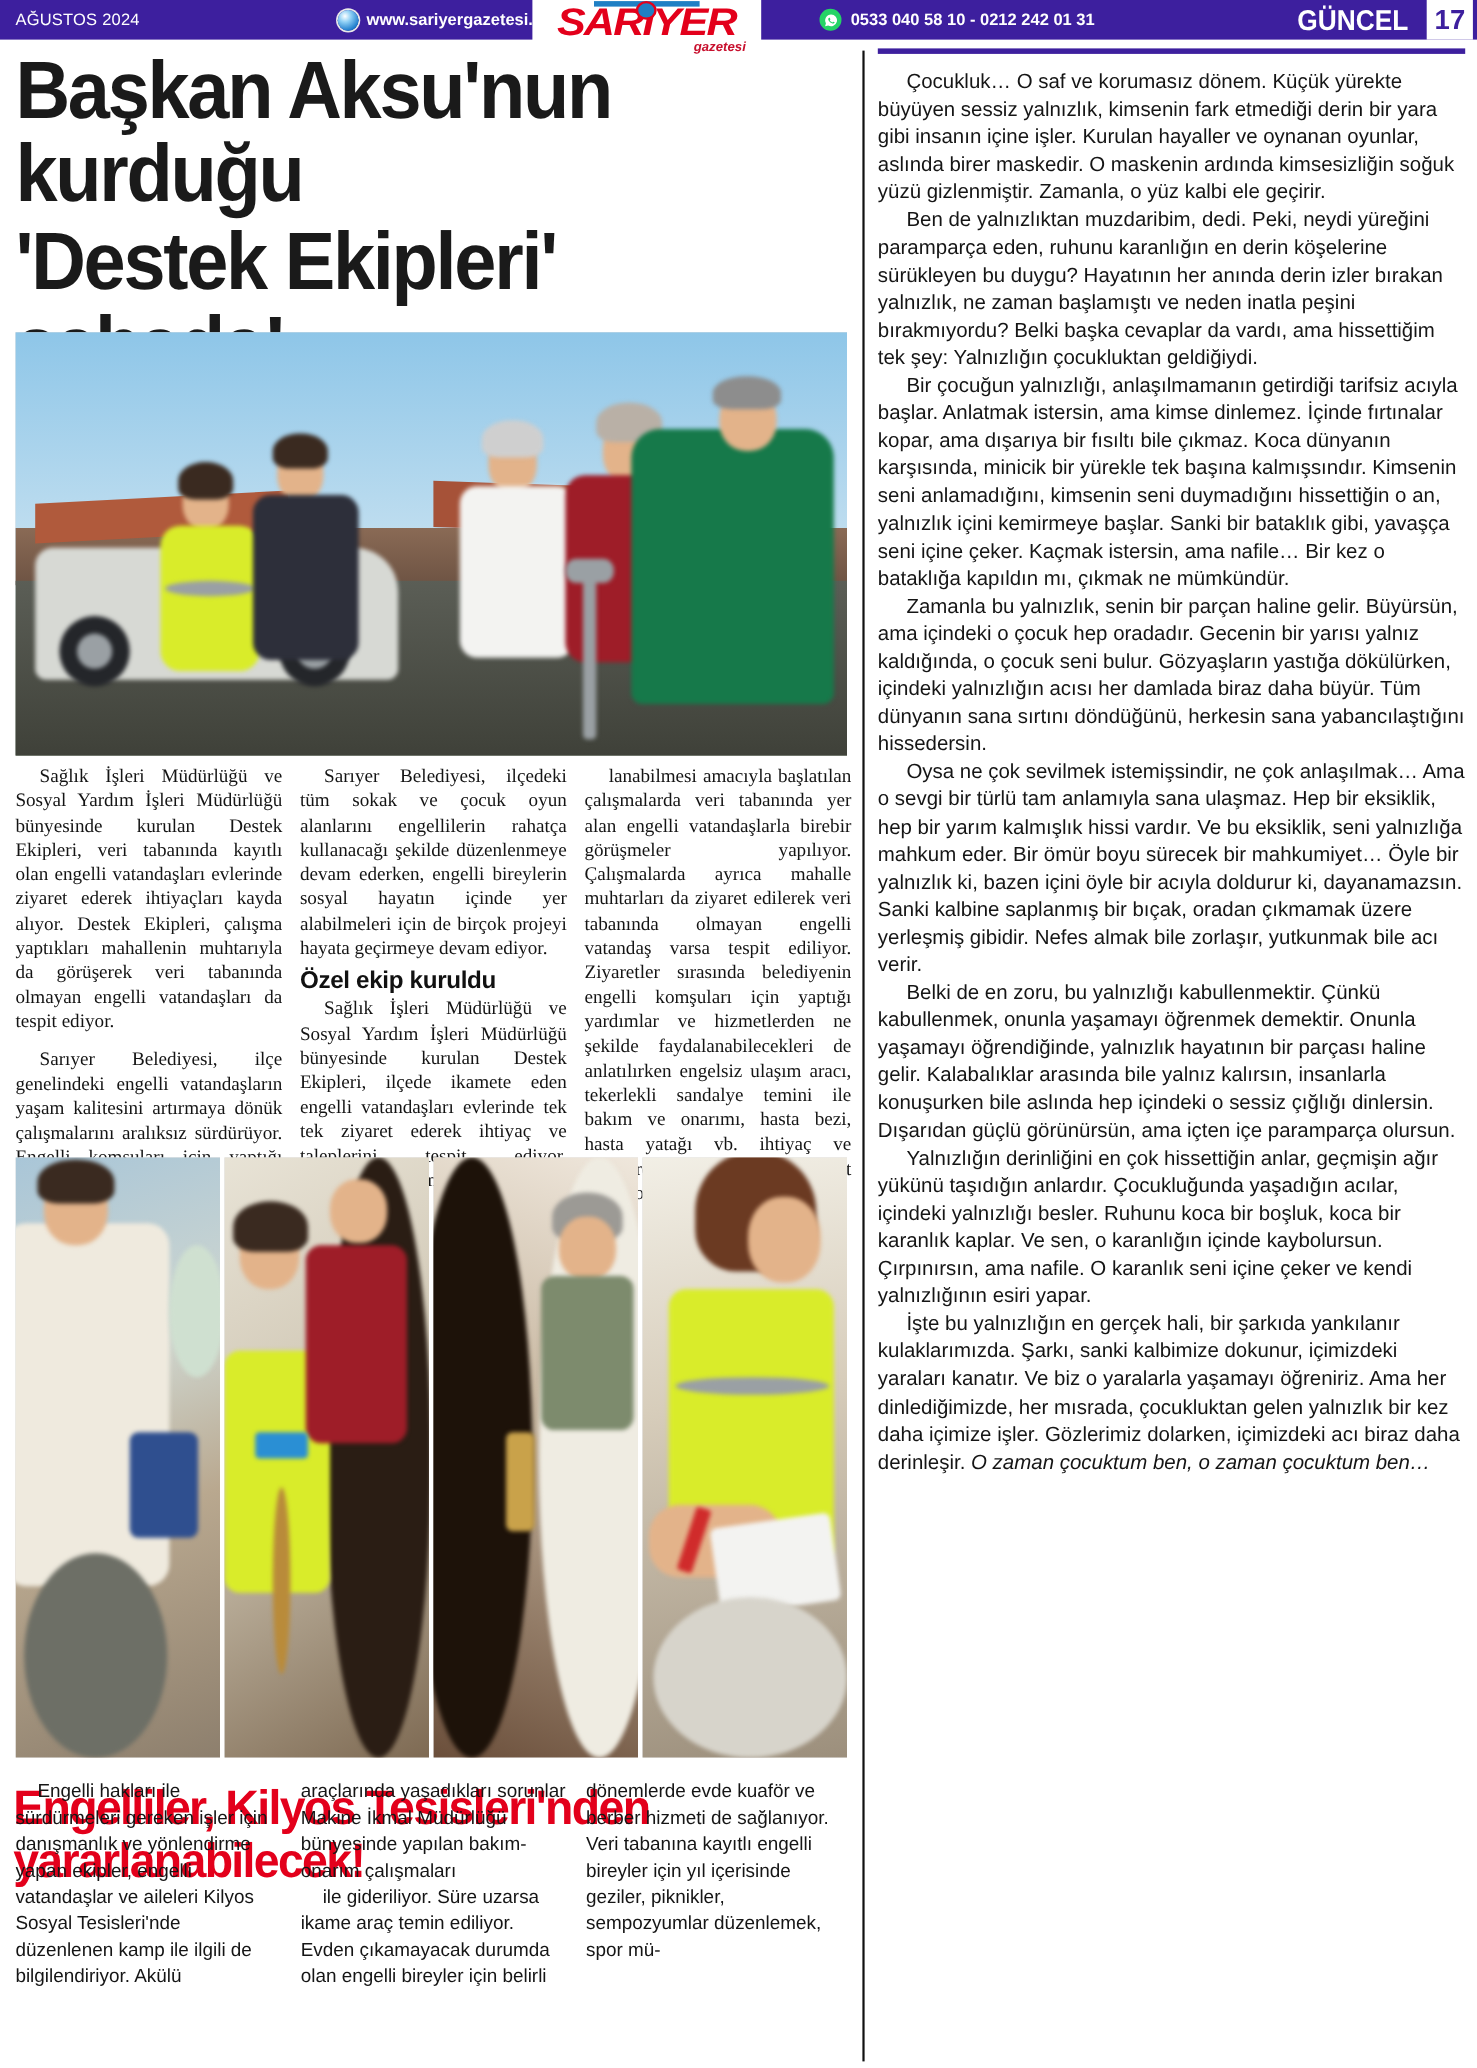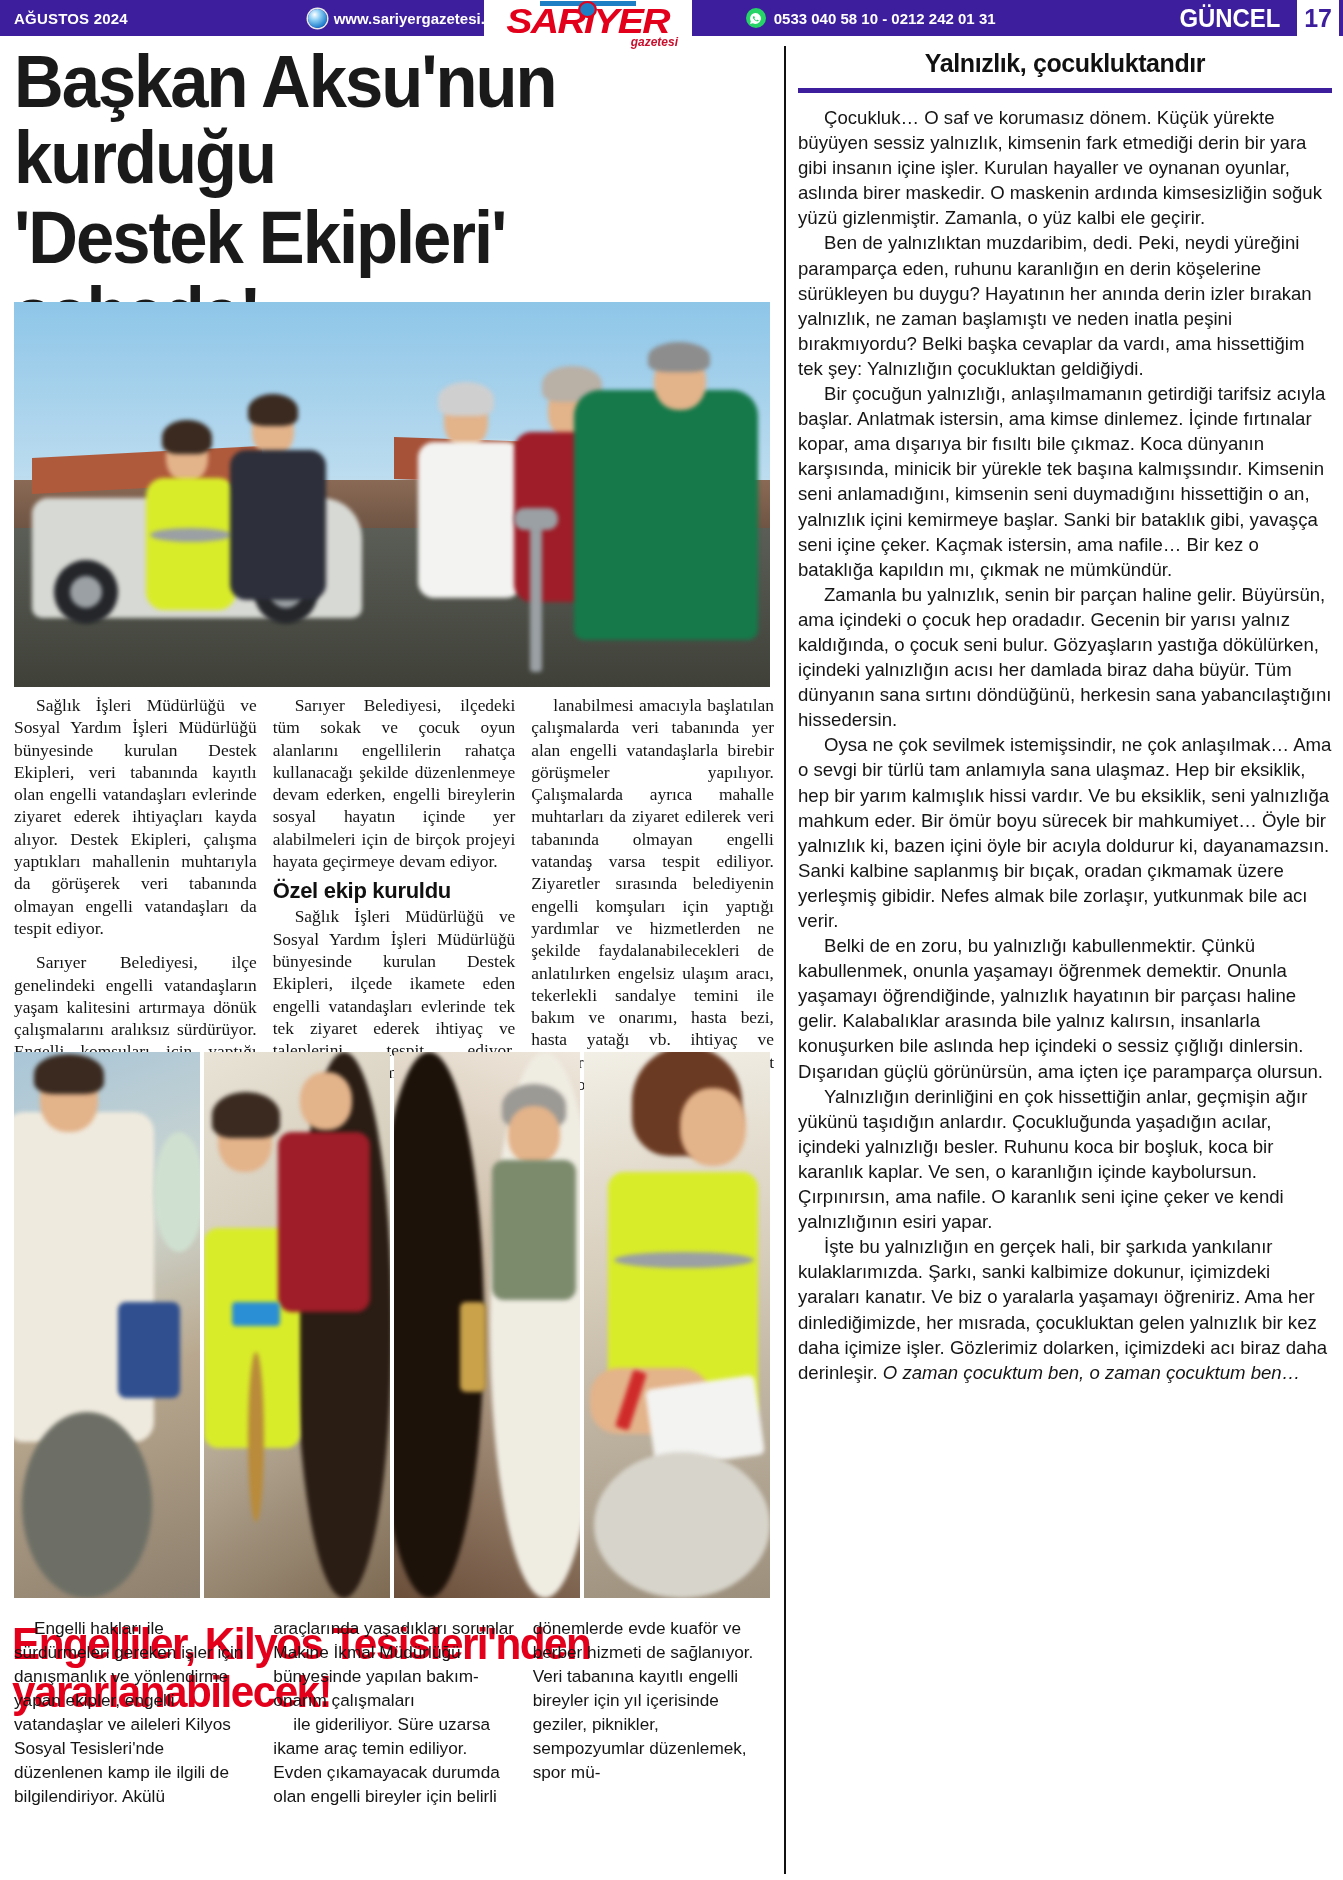--- a/index.html
+++ b/index.html
@@ -9,21 +9,21 @@
     color:#1a1a1a; overflow:hidden;
   }
   .page{position:relative;width:1343px;height:1880px;background:#fff;}
 
   
   .topbar{
     position:absolute; left:0; top:0; width:1343px; height:36px;
     background:#3d1f9e; display:flex; align-items:center;
   }
   .topbar .date{
-    color:#fff; font-size:15px; font-weight:700; letter-spacing:.2px;
+    color:#fff; font-size:15px; font-weight:400; letter-spacing:.2px;
     margin-left:14px; white-space:nowrap;
   }
   .tb-spacer{flex:1 1 auto;}
   .tb-web{display:flex;align-items:center;gap:7px;margin-right:10px;}
   .tb-web .txt{color:#fff;font-size:15px;font-weight:600;white-space:nowrap;}
   .globe{
     width:19px;height:19px;border-radius:50%;
     background:radial-gradient(circle at 35% 30%, #ffffff 0%, #8fd0f5 30%, #1878c9 75%, #0b4f8f 100%);
     box-shadow:0 0 0 1.5px #e9e9e9;
     flex:0 0 auto;
@@ -333,21 +333,20 @@
   <div class="bottom-cols">
     <p class="btext">Engelli hakları ile sürdürmeleri gereken işler için danışmanlık ve yönlendirme yapan ekipler, engelli vatandaşlar ve aileleri Kilyos Sosyal Tesisleri'nde düzenlenen kamp ile ilgili de bilgilendiriyor. Akülü araçlarında yaşadıkları sorunlar Makine İkmal Müdürlüğü bünyesinde yapılan bakım-onarım çalışmaları</p>
     <p class="btext">ile gideriliyor. Süre uzarsa ikame araç temin ediliyor.
 Evden çıkamayacak durumda olan engelli bireyler için belirli dönemlerde evde kuaför ve berber hizmeti de sağlanıyor. Veri tabanına kayıtlı engelli bireyler için yıl içerisinde geziler, piknikler, sempozyumlar düzenlemek, spor mü-</p>
 
   </div>
 
   <div class="rule"></div>
 
   <div class="side">
-    <div class="side-title">Yalnızlık, çocukluktandır</div>
 
 
     <div class="bluebar"></div>
 
     <div class="side-body">
       <p>Çocukluk… O saf ve korumasız dönem. Küçük yürekte büyüyen sessiz yalnızlık, kimsenin fark etmediği derin bir yara gibi insanın içine işler. Kurulan hayaller ve oynanan oyunlar, aslında birer maskedir. O maskenin ardında kimsesizliğin soğuk yüzü gizlenmiştir. Zamanla, o yüz kalbi ele geçirir.</p>
       <p>Ben de yalnızlıktan muzdaribim, dedi. Peki, neydi yüreğini paramparça eden, ruhunu karanlığın en derin köşelerine sürükleyen bu duygu? Hayatının her anında derin izler bırakan yalnızlık, ne zaman başlamıştı ve neden inatla peşini bırakmıyordu? Belki başka cevaplar da vardı, ama hissettiğim tek şey: Yalnızlığın çocukluktan geldiğiydi.</p>
       <p>Bir çocuğun yalnızlığı, anlaşılmamanın getirdiği tarifsiz acıyla başlar. Anlatmak istersin, ama kimse dinlemez. İçinde fırtınalar kopar, ama dışarıya bir fısıltı bile çıkmaz. Koca dünyanın karşısında, minicik bir yürekle tek başına kalmışsındır. Kimsenin seni anlamadığını, kimsenin seni duymadığını hissettiğin o an, yalnızlık içini kemirmeye başlar. Sanki bir bataklık gibi, yavaşça seni içine çeker. Kaçmak istersin, ama nafile… Bir kez o bataklığa kapıldın mı, çıkmak ne mümkündür.</p>
       <p>Zamanla bu yalnızlık, senin bir parçan haline gelir. Büyürsün, ama içindeki o çocuk hep oradadır. Gecenin bir yarısı yalnız kaldığında, o çocuk seni bulur. Gözyaşların yastığa dökülürken, içindeki yalnızlığın acısı her damlada biraz daha büyür. Tüm dünyanın sana sırtını döndüğünü, herkesin sana yabancılaştığını hissedersin.</p>
       <p>Oysa ne çok sevilmek istemişsindir, ne çok anlaşılmak… Ama o sevgi bir türlü tam anlamıyla sana ulaşmaz. Hep bir eksiklik, hep bir yarım kalmışlık hissi vardır. Ve bu eksiklik, seni yalnızlığa mahkum eder. Bir ömür boyu sürecek bir mahkumiyet… Öyle bir yalnızlık ki, bazen içini öyle bir acıyla doldurur ki, dayanamazsın. Sanki kalbine saplanmış bir bıçak, oradan çıkmamak üzere yerleşmiş gibidir. Nefes almak bile zorlaşır, yutkunmak bile acı verir.</p>

